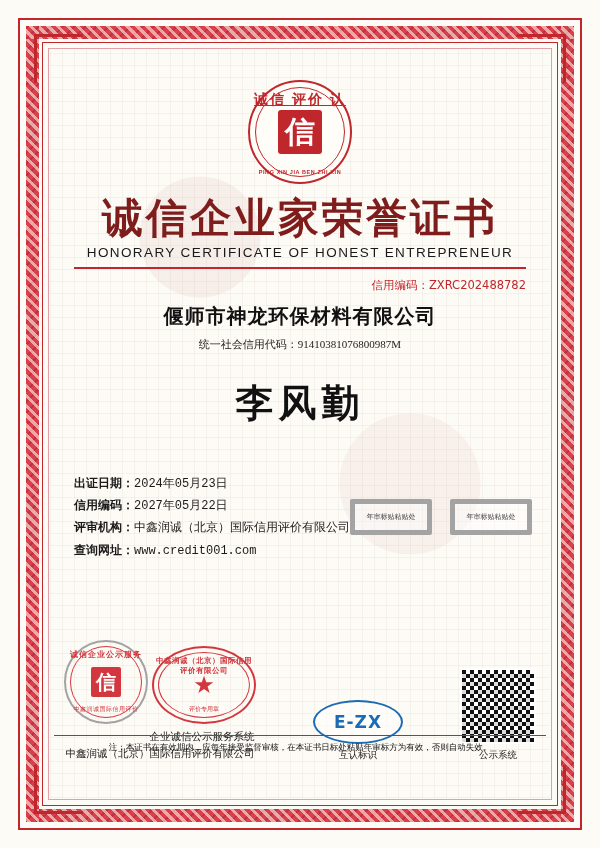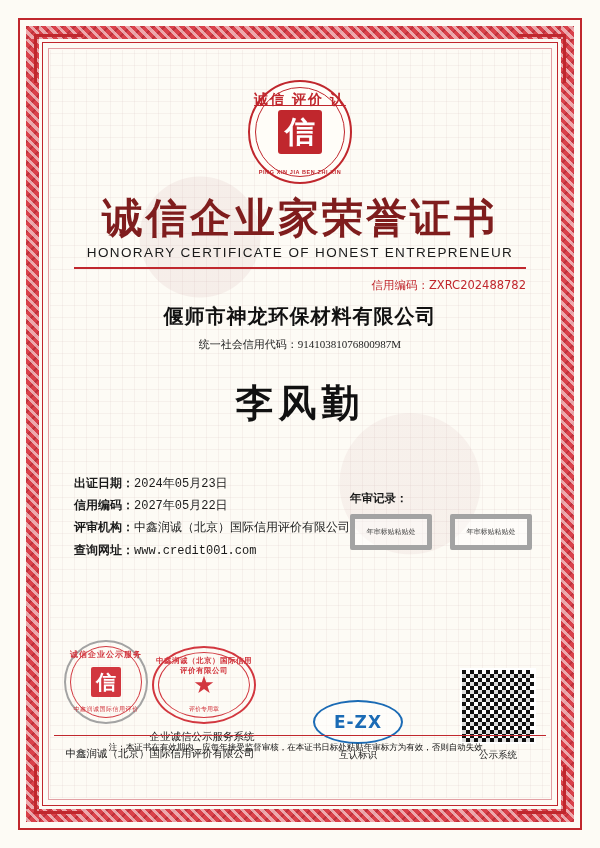--- a/index.html
+++ b/index.html
@@ -487,21 +487,20 @@
         </div>
         <div class="row">
           <span class="label">评审机构：</span><span>中鑫润诚（北京）国际信用评价有限公司</span>
         </div>
         <div class="row">
           <span class="label">查询网址：</span><span>www.credit001.com</span>
         </div>
       </div>
 
       <div class="details-right">
-        <div class="annual-label">年审记录：</div>
         <div class="stamp-slots">
           <div class="stamp-slot">年审标贴粘贴处</div>
           <div class="stamp-slot">年审标贴粘贴处</div>
         </div>
       </div>
     </div>
 
     <div class="footer">
       <div class="footer-row">
 

